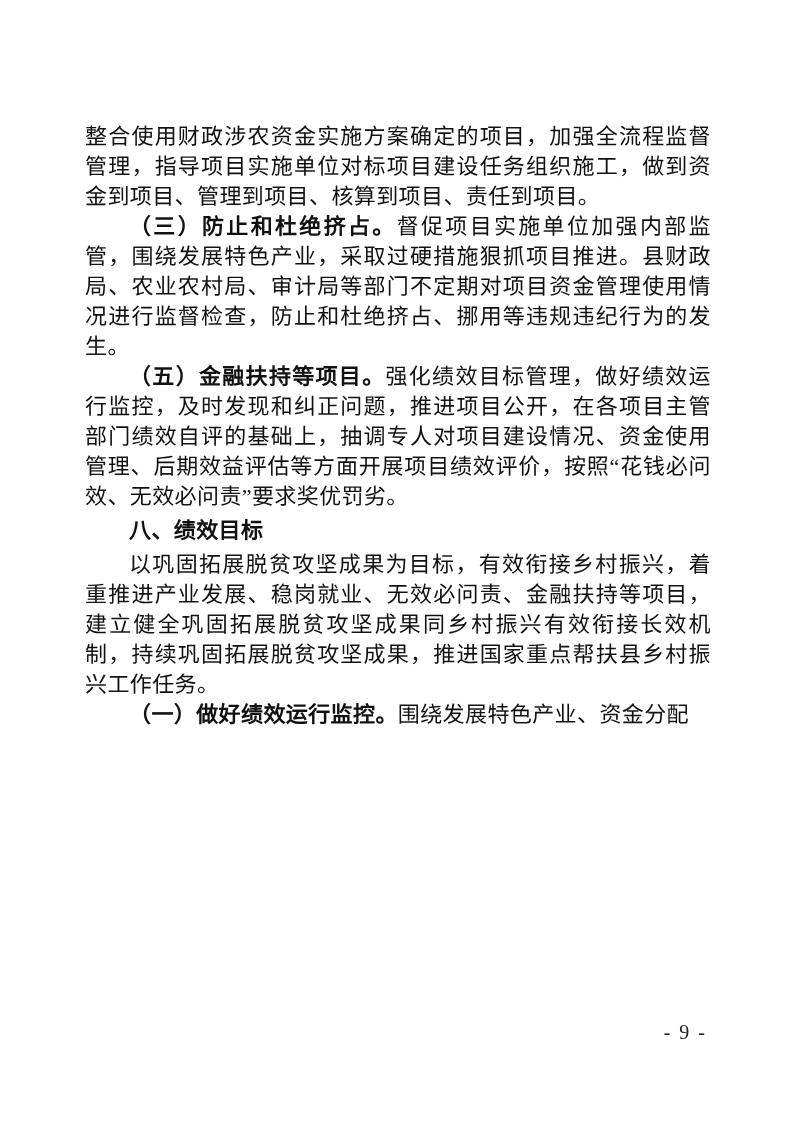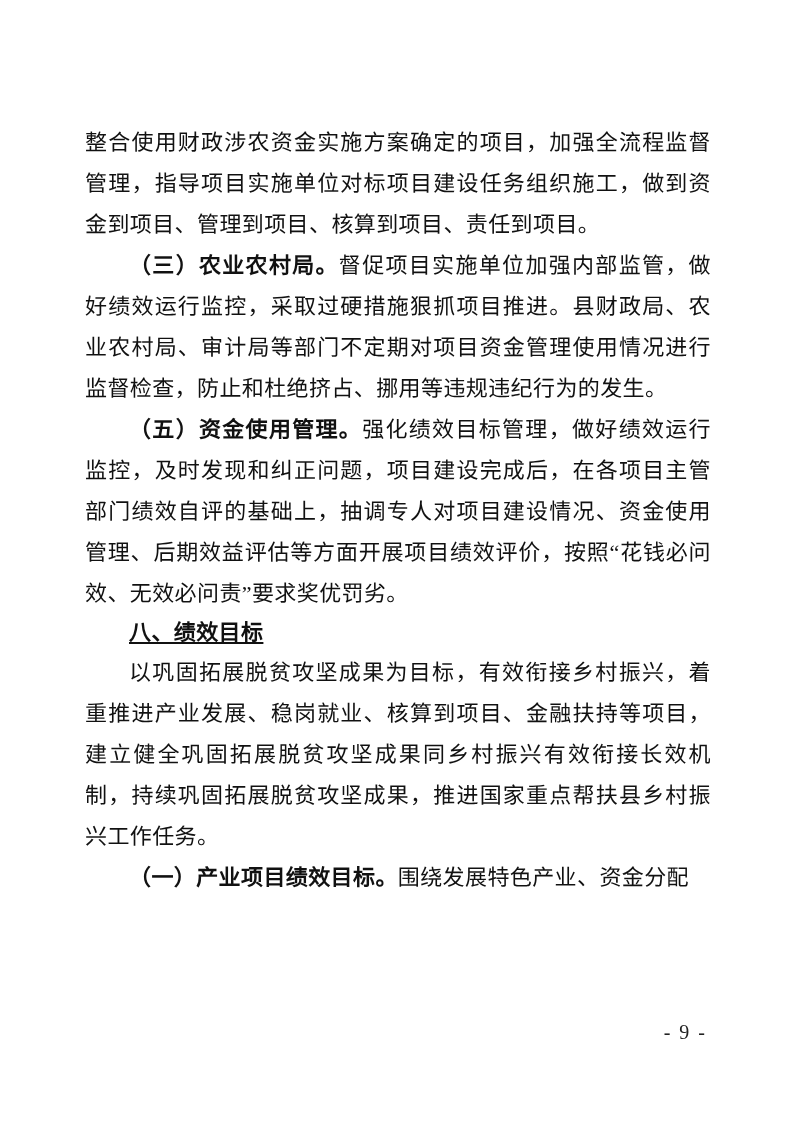--- a/index.html
+++ b/index.html
@@ -18,68 +18,67 @@
   }
   .content {
     position: absolute;
     top: 122px;
     left: 85px;
     width: 626px;
   }
   .para {
     margin: 0;
     font-size: 22px;
-    line-height: 41px;
+    line-height: 30px;
     letter-spacing: 0.4px;
     text-align: justify;
     text-justify: inter-ideograph;
     text-indent: 2em;
     word-break: break-all;
   }
   .para.no-indent {
     text-indent: 0;
   }
   .para .lead {
     font-weight: bold;
   }
   .section-heading {
     margin: 0;
     font-size: 22px;
     line-height: 37.5px;
     letter-spacing: 0.4px;
     text-indent: 2em;
     font-weight: bold;
     font-family: "DejaVu Sans", "Liberation Sans", sans-serif;
-    text-decoration: underline;
   }
   .page-number {
     position: absolute;
     top: 1021px;
     right: 86px;
     font-size: 20px;
     letter-spacing: 2px;
     color: #222222;
     font-family: "Liberation Serif", "DejaVu Serif", serif;
   }
 </style>
 </head>
 <body>
 
 <div class="page">
   <div class="content">
 
     <p class="para no-indent"><span>整合使用财政涉农资金实施方案确定的项目，加强全流程监督管理，指导项目实施单位对标项目建设任务组织施工，做到资金到项目、管理到项目、核算到项目、责任到项目。</span></p>
 
-    <p class="para"><span class="lead">（三）农业农村局。</span><span>督促项目实施单位加强内部监管，做好绩效运行监控，采取过硬措施狠抓项目推进。县财政局、农业农村局、审计局等部门不定期对项目资金管理使用情况进行监督检查，防止和杜绝挤占、挪用等违规违纪行为的发生。</span></p>
+    <p class="para"><span class="lead">（三）防止和杜绝挤占。</span><span>督促项目实施单位加强内部监管，围绕发展特色产业，采取过硬措施狠抓项目推进。县财政局、农业农村局、审计局等部门不定期对项目资金管理使用情况进行监督检查，防止和杜绝挤占、挪用等违规违纪行为的发生。</span></p>
 
 
-    <p class="para"><span class="lead">（五）资金使用管理。</span><span>强化绩效目标管理，做好绩效运行监控，及时发现和纠正问题，项目建设完成后，在各项目主管部门绩效自评的基础上，抽调专人对项目建设情况、资金使用管理、后期效益评估等方面开展项目绩效评价，按照“花钱必问效、无效必问责”要求奖优罚劣。</span></p>
+    <p class="para"><span class="lead">（五）金融扶持等项目。</span><span>强化绩效目标管理，做好绩效运行监控，及时发现和纠正问题，推进项目公开，在各项目主管部门绩效自评的基础上，抽调专人对项目建设情况、资金使用管理、后期效益评估等方面开展项目绩效评价，按照“花钱必问效、无效必问责”要求奖优罚劣。</span></p>
 
     <h2 class="section-heading">八、绩效目标</h2>
 
-    <p class="para"><span>以巩固拓展脱贫攻坚成果为目标，有效衔接乡村振兴，着重推进产业发展、稳岗就业、核算到项目、金融扶持等项目，建立健全巩固拓展脱贫攻坚成果同乡村振兴有效衔接长效机制，持续巩固拓展脱贫攻坚成果，推进国家重点帮扶县乡村振兴工作任务。</span></p>
+    <p class="para"><span>以巩固拓展脱贫攻坚成果为目标，有效衔接乡村振兴，着重推进产业发展、稳岗就业、无效必问责、金融扶持等项目，建立健全巩固拓展脱贫攻坚成果同乡村振兴有效衔接长效机制，持续巩固拓展脱贫攻坚成果，推进国家重点帮扶县乡村振兴工作任务。</span></p>
 
-    <p class="para"><span class="lead">（一）产业项目绩效目标。</span><span>围绕发展特色产业、资金分配</span></p>
+    <p class="para"><span class="lead">（一）做好绩效运行监控。</span><span>围绕发展特色产业、资金分配</span></p>
 
   </div>
 
   <div class="page-number">- 9 -</div>
 </div>
 
 </body></html>

